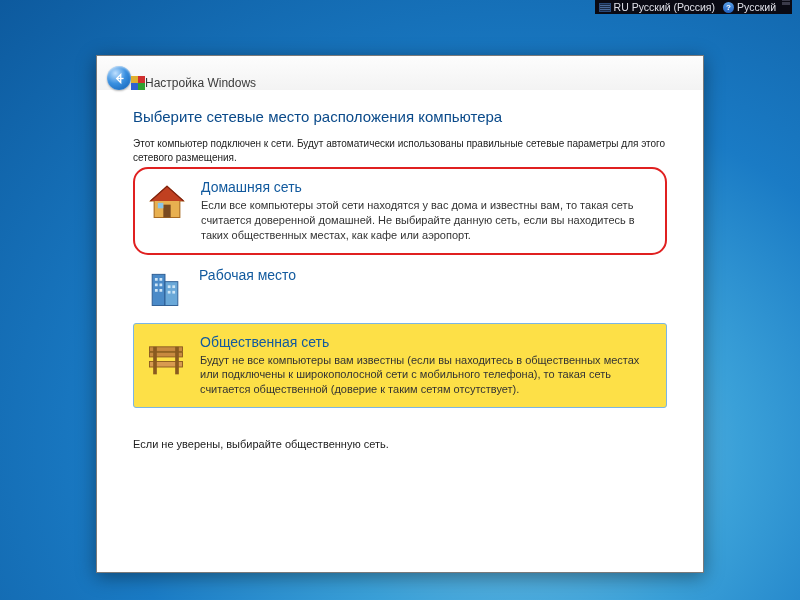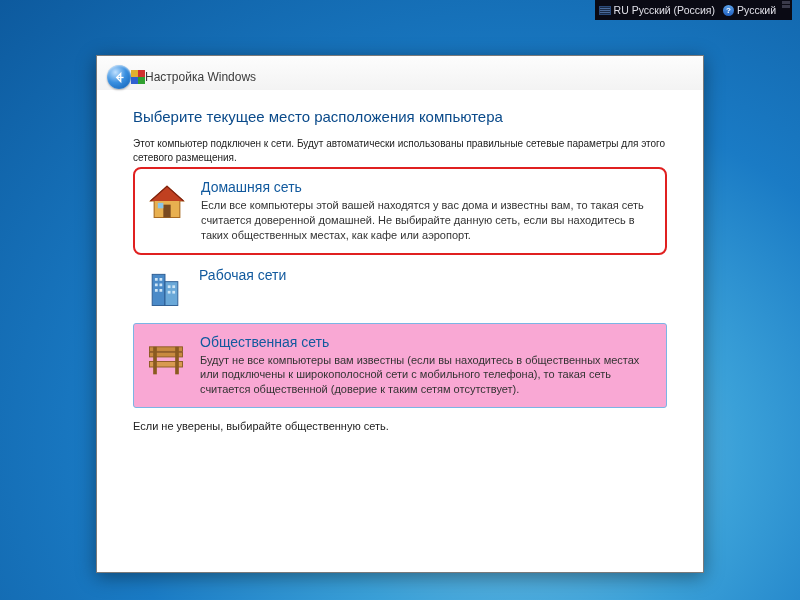--- a/index.html
+++ b/index.html
@@ -6,21 +6,21 @@
 body {
   width: 800px; height: 600px;
   font-family: "Segoe UI", Tahoma, sans-serif;
   background: radial-gradient(ellipse at 65% 75%, #7ec8e8 0%, #3aa0d8 30%, #1a7bc5 55%, #0d5a9e 100%);
   overflow: hidden;
   position: relative;
 }
 .topbar {
   position: absolute; top: 0; right: 8px;
   display: flex; align-items: center;
-  height: 20px;
+  height: 14px;
   background: #0a0a14;
   padding: 0 0;
 }
 .topbar .seg {
   display: flex; align-items: center;
   color: #e0e0e8; font-size: 10.5px; height: 18px;
   padding: 0 4px; gap: 3px;
 }
 .topbar .kbd-icon {
   width: 12px; height: 9px;
@@ -40,21 +40,21 @@
 .dialog {
   position: absolute;
   left: 96px; top: 55px;
   width: 608px; height: 518px;
   background: #ffffff;
   border: 1px solid #7a7a7a;
   box-shadow: 0 4px 18px rgba(0,0,0,.4);
 }
 .dialog-header {
   height: 34px; padding: 8px 10px 0 10px;
-  display:flex; align-items:center; gap:0;
+  display:flex; align-items:flex-end; gap:0;
   background: linear-gradient(#fdfdfd,#f3f3f3);
 }
 .back-btn {
   width: 24px; height: 24px; border-radius:50%;
   background: radial-gradient(circle at 35% 30%, #bfe0ff 0%, #3a90e0 45%, #0a5ab0 100%);
   display:flex;align-items:center;justify-content:center;
   box-shadow: inset 0 1px 2px rgba(255,255,255,.6), 0 1px 2px rgba(0,0,0,.3);
   cursor: pointer;
 }
 .back-btn svg { width:13px;height:13px;fill:#fff; }
@@ -66,27 +66,27 @@
 .body {
   padding: 18px 36px 0 36px;
 }
 .main-heading { color:#0a4a8a; font-size:15px; font-weight:400; margin-bottom:12px; }
 .intro { font-size:10px; color:#222; line-height:1.4; margin-bottom:6px; }
 .option {
   display:flex; gap:12px; padding:10px 10px 10px 10px;
   margin-bottom:2px;
   cursor:pointer;
 }
-.option.highlight-red { border:2px solid #e02020; border-radius:8px; margin-top:-4px; }
-.option.highlight-blue { border:1px solid #7ab5e5; border-radius:3px; background:#f9a8d4; }
+.option.highlight-red { border:2px solid #e02020; border-radius:15px; margin-top:-4px; }
+.option.highlight-blue { border:1px solid #7ab5e5; border-radius:3px; background:#fde047; }
 .opt-icon { width:44px; height:44px; flex-shrink:0; }
 .opt-body { flex:1; }
 .opt-title { color:#125a9e; font-size:14px; font-weight:400; margin-bottom:3px; }
 .opt-desc { color:#333; font-size:11px; line-height:1.35; }
-.footnote { font-size:11px; color:#222; margin-top:12px; }
+.footnote { font-size:11px; color:#222; margin-top:30px; }
 </style>
 </head>
 <body>
 
 <div class="topbar">
   <div class="seg">
     <span class="kbd-icon"></span>
     <span>RU</span>
     <span>Русский (Россия)</span>
   </div>
@@ -107,35 +107,35 @@
           <path d="M10 3 L5 8 L10 13 L10 10 L13 10 L13 6 L10 6 Z" fill="#fff" opacity=".0"></path>
           <path d="M9.5 3 L4.5 8 L9.5 13 L9.5 9.5 L9.5 9.5 Z M9.5 3 L4.5 8 L9.5 13" stroke="#fff" stroke-width="1.6" fill="none"></path>
           <path d="M5 8 H13" stroke="#fff" stroke-width="1.6"></path>
         </svg>
     </div>
     <span class="flag-icon"></span>
     <span class="dlg-title">Настройка Windows</span>
   </div>
 
   <div class="body">
-    <div class="main-heading">Выберите текущее место расположения компьютера</div>
+    <div class="main-heading">Выберите сетевые место расположения компьютера</div>
     <div class="intro">Этот компьютер подключен к сети. Будут автоматически использованы правильные сетевые параметры для этого сетевого размещения.</div>
 
     <div class="option highlight-red">
       <div class="opt-icon">
         <svg viewBox="0 0 48 48">
             <path d="M6 24 L24 8 L42 24 L38 24 L38 42 L10 42 L10 24 Z" fill="#e8b050" stroke="#a86a20" stroke-width="1.2"></path>
             <path d="M6 24 L24 8 L42 24" fill="#c04020" stroke="#802010" stroke-width="1.2"></path>
             <rect x="20" y="28" width="8" height="14" fill="#7a4a20"></rect>
             <rect x="14" y="26" width="6" height="6" fill="#8ac4e8"></rect>
           </svg>
       </div>
       <div class="opt-body">
         <div class="opt-title">Домашняя сеть</div>
-        <div class="opt-desc">Если все компьютеры этой вашей находятся у вас дома и известны вам, то такая сеть считается доверенной домашней. Не выбирайте данную сеть, если вы находитесь в таких общественных местах, как кафе или аэропорт.</div>
+        <div class="opt-desc">Если все компьютеры этой сети находятся у вас дома и известны вам, то такая сеть считается доверенной домашней. Не выбирайте данную сеть, если вы находитесь в таких общественных местах, как кафе или аэропорт.</div>
       </div>
     </div>
 
     <div class="option">
       <div class="opt-icon">
         <svg viewBox="0 0 48 48">
             <rect x="10" y="8" width="14" height="34" fill="#4a8ac8" stroke="#2a5a90"></rect>
             <rect x="24" y="16" width="14" height="26" fill="#6aa8d8" stroke="#2a5a90"></rect>
             <g fill="#cfe6f6">
               <rect x="13" y="12" width="3" height="3"></rect>
@@ -145,21 +145,21 @@
               <rect x="13" y="24" width="3" height="3"></rect>
               <rect x="18" y="24" width="3" height="3"></rect>
               <rect x="27" y="20" width="3" height="3"></rect>
               <rect x="32" y="20" width="3" height="3"></rect>
               <rect x="27" y="26" width="3" height="3"></rect>
               <rect x="32" y="26" width="3" height="3"></rect>
             </g>
           </svg>
       </div>
       <div class="opt-body">
-        <div class="opt-title">Рабочая сети</div>
+        <div class="opt-title">Рабочая место</div>
       </div>
     </div>
 
     <div class="option highlight-blue">
       <div class="opt-icon">
         <svg viewBox="0 0 48 48">
             <rect x="6" y="14" width="36" height="5" fill="#c88a40" stroke="#8a5a20"></rect>
             <rect x="6" y="20" width="36" height="5" fill="#c88a40" stroke="#8a5a20"></rect>
             <rect x="6" y="30" width="36" height="6" fill="#d89a50" stroke="#8a5a20"></rect>
             <rect x="10" y="36" width="4" height="8" fill="#8a5a20"></rect>

